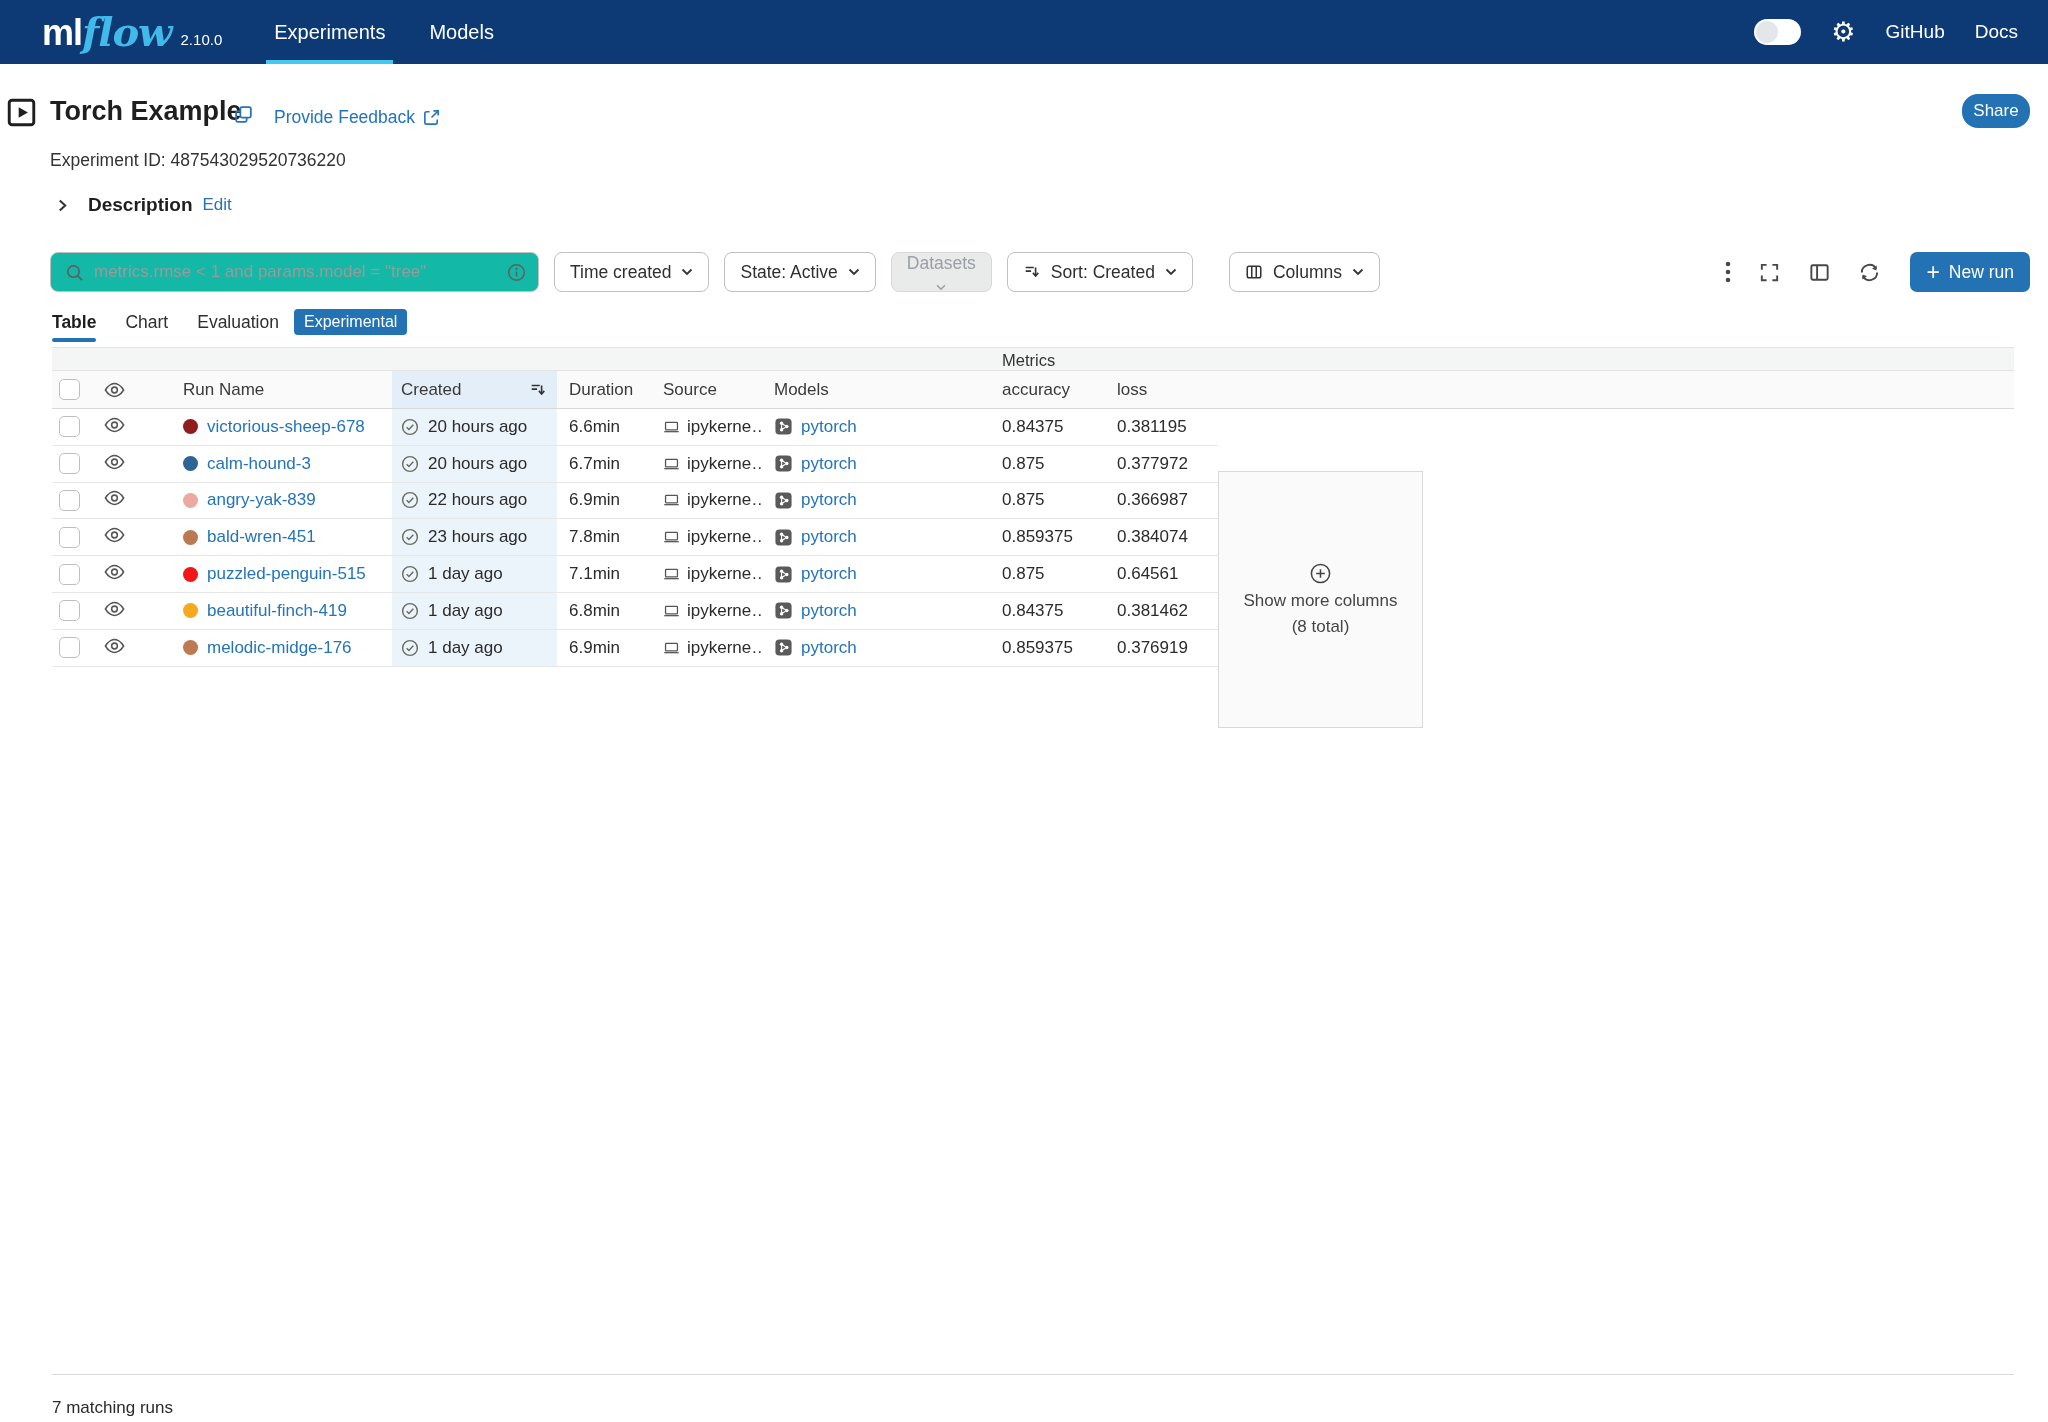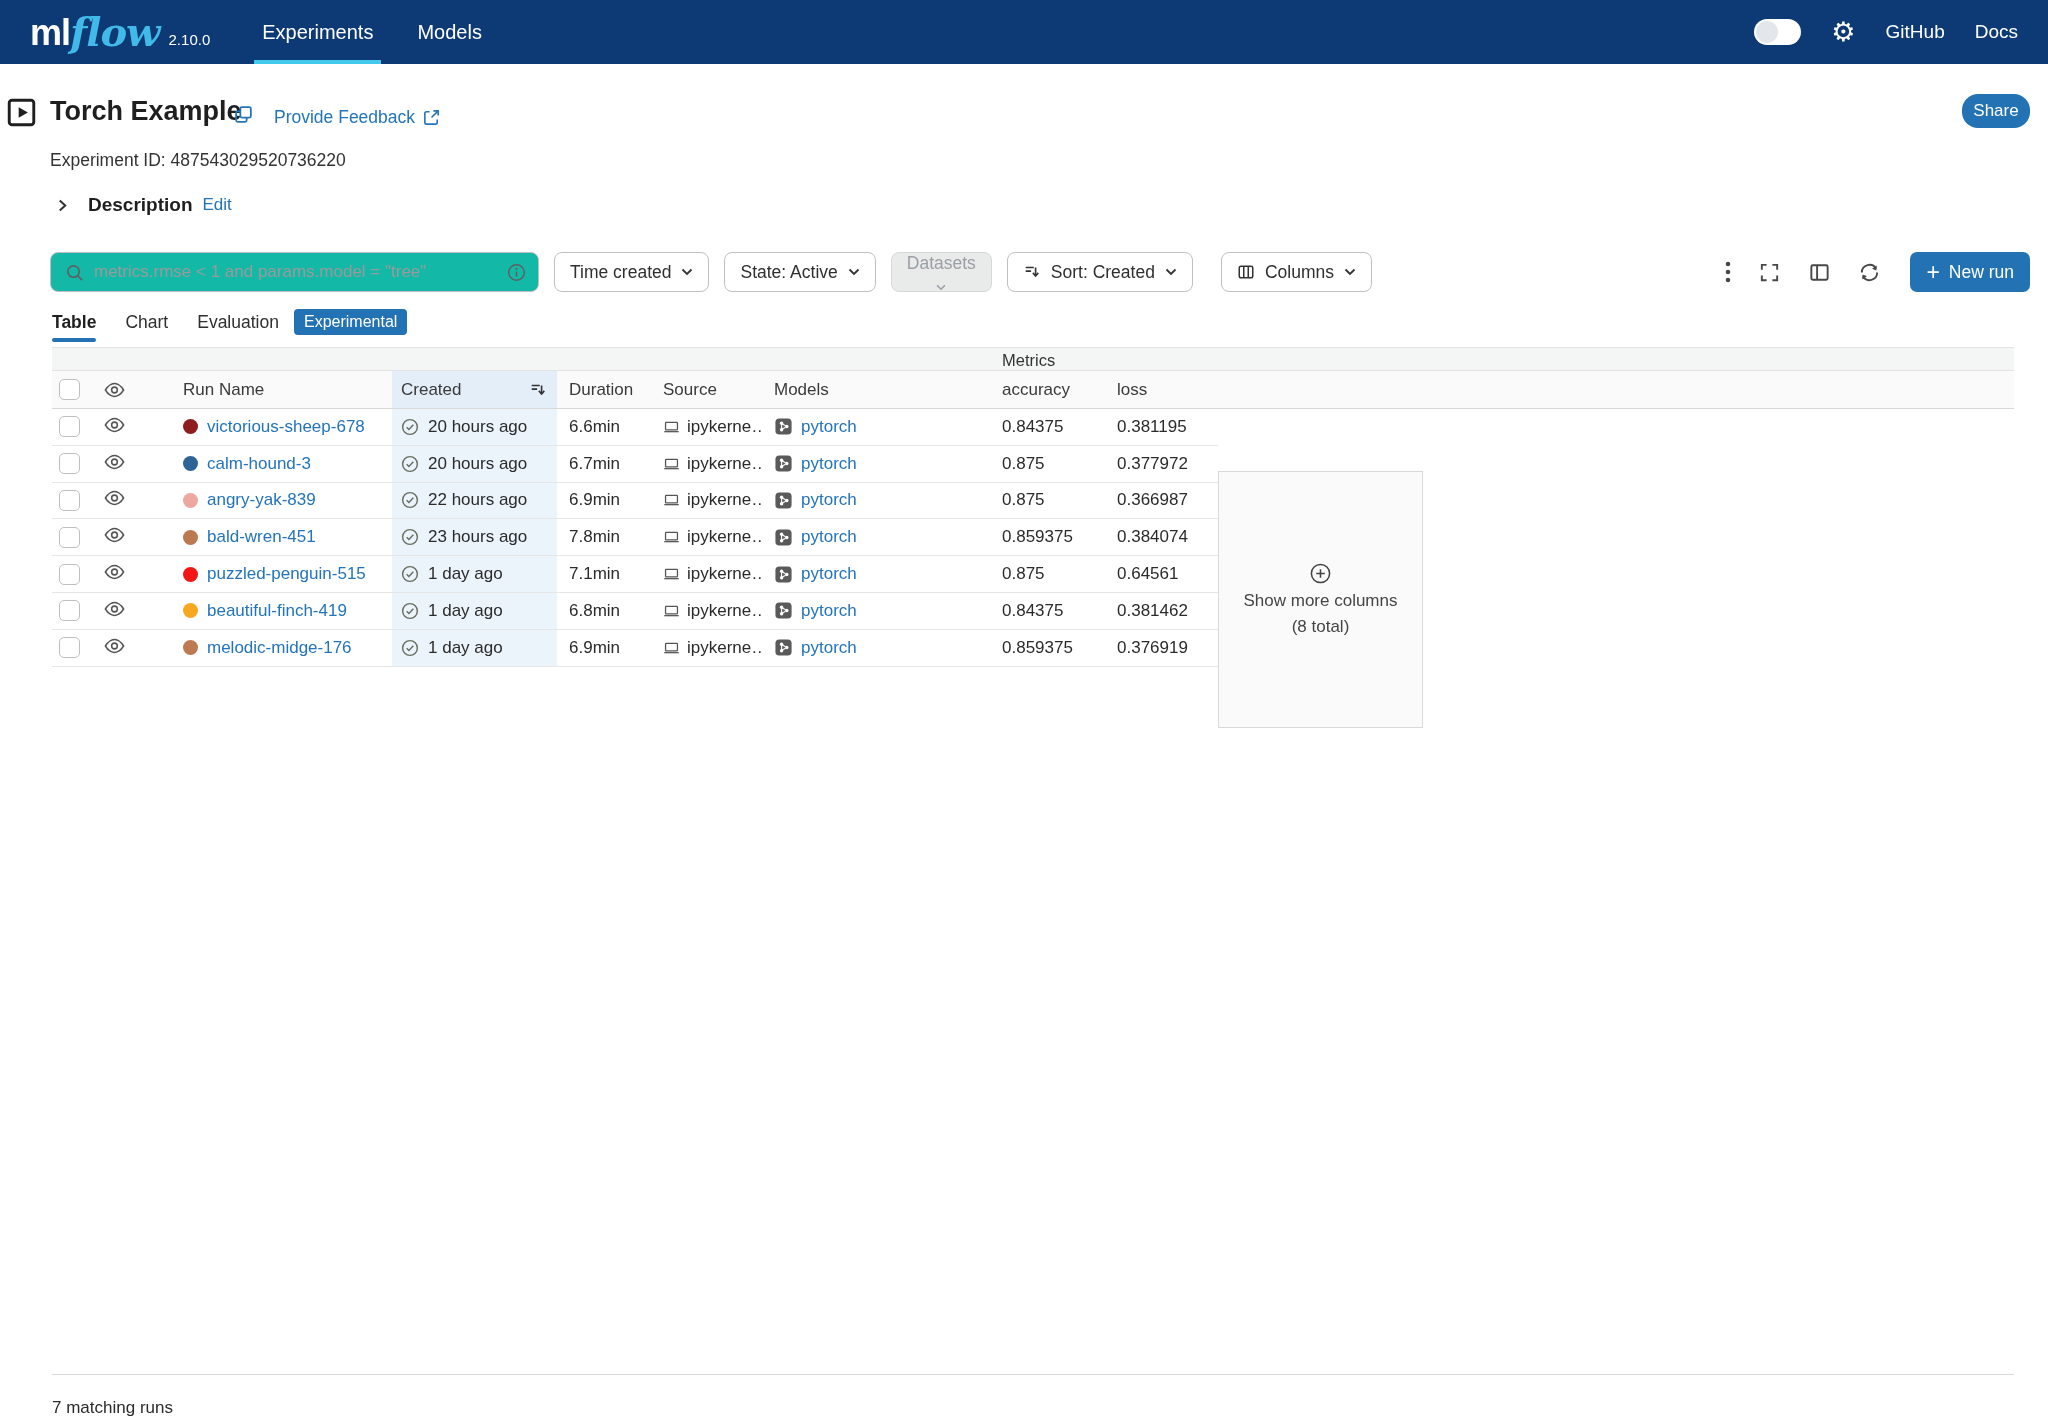--- a/index.html
+++ b/index.html
@@ -3,21 +3,21 @@
 <meta charset="utf-8">
 <style>
   * { margin:0; padding:0; box-sizing:border-box; }
   html,body { background:#fff; }
   body { font-family:"Liberation Sans", sans-serif; color:#333; }
   #app { position:relative; width:2048px; height:1422px; background:#fff; overflow:hidden; }
 
   
   .navbar { position:absolute; top:0; left:0; width:2048px; height:64px; background:#0d3a74;
             display:flex; align-items:center; }
-  .logo { display:flex; align-items:flex-end; margin-left:30px; }
+  .logo { display:flex; align-items:flex-end; margin-left:42px; }
   .logo-ml { color:#fff; font-size:36px; font-weight:800; line-height:1; letter-spacing:-1px; }
   .logo-flow { color:#41b9e9; font-size:40px; line-height:0.95; font-style:italic; font-weight:600;
                font-family:"DejaVu Serif", serif; letter-spacing:-1px; }
   .logo-version { color:#fff; font-size:15px; margin-left:9px; padding-bottom:3px; }
   .nav-links { display:flex; margin-left:52px; gap:44px; height:64px; }
   .nav-link { position:relative; display:flex; align-items:center; height:64px; color:#fff;
               font-size:20px; cursor:pointer; }
   .nav-link.active::after { content:""; position:absolute; left:-8px; right:-8px; bottom:0;
               height:4px; background:#43c9ed; }
   .nav-right { position:absolute; right:30px; top:0; height:64px; display:flex; align-items:center; gap:30px; }
@@ -50,21 +50,21 @@
   .searchbox svg { flex:none; }
   .search-input { border:none; outline:none; flex:1; margin-left:10px; font-size:17px; font-family:inherit;
                   color:#333; background:transparent; }
   .search-input::placeholder { color:#9a9a9a; }
   .search-info { position:absolute; right:12px; top:10px; cursor:pointer; }
   .filter-btn { height:40px; border:1px solid #c0c0c0; border-radius:8px; background:#fff; color:#2f2f2f;
                 font-size:17.5px; font-family:inherit; display:flex; align-items:center; gap:10px;
                 padding:0 15px; cursor:pointer; white-space:nowrap; }
   .filter-btn.disabled { background:#e9eaea; border-color:#d7d8d8; color:#9aa0a6;flex-direction:column; }
   .filter-btn.disabled svg path, .filter-btn.disabled svg line { stroke:#9aa0a6; }
-  .filter-btn.extra-gap { margin-left:13px; }
+  .filter-btn.extra-gap { margin-left:21px; }
   .toolbar-right { position:absolute; right:18px; top:252px; height:40px; display:flex; align-items:center; gap:27px; }
   .icon-btn { background:none; border:none; cursor:pointer; display:flex; align-items:center; padding:0; }
   .new-run-btn { height:40px; background:#2272b4; color:#fff; border:none; border-radius:7px;
                  font-size:17.5px; font-family:inherit; display:flex; align-items:center; gap:9px;
                  padding:0 16px; cursor:pointer; margin-left:2px; }
   .new-run-plus { font-size:23px; font-weight:400; line-height:1; }
 
   
   .tabs { position:absolute; left:52px; top:302px; height:40px; display:flex; align-items:center; gap:29px; }
   .tab { position:relative; height:40px; display:flex; align-items:center; font-size:17.5px; color:#2f2f2f;

